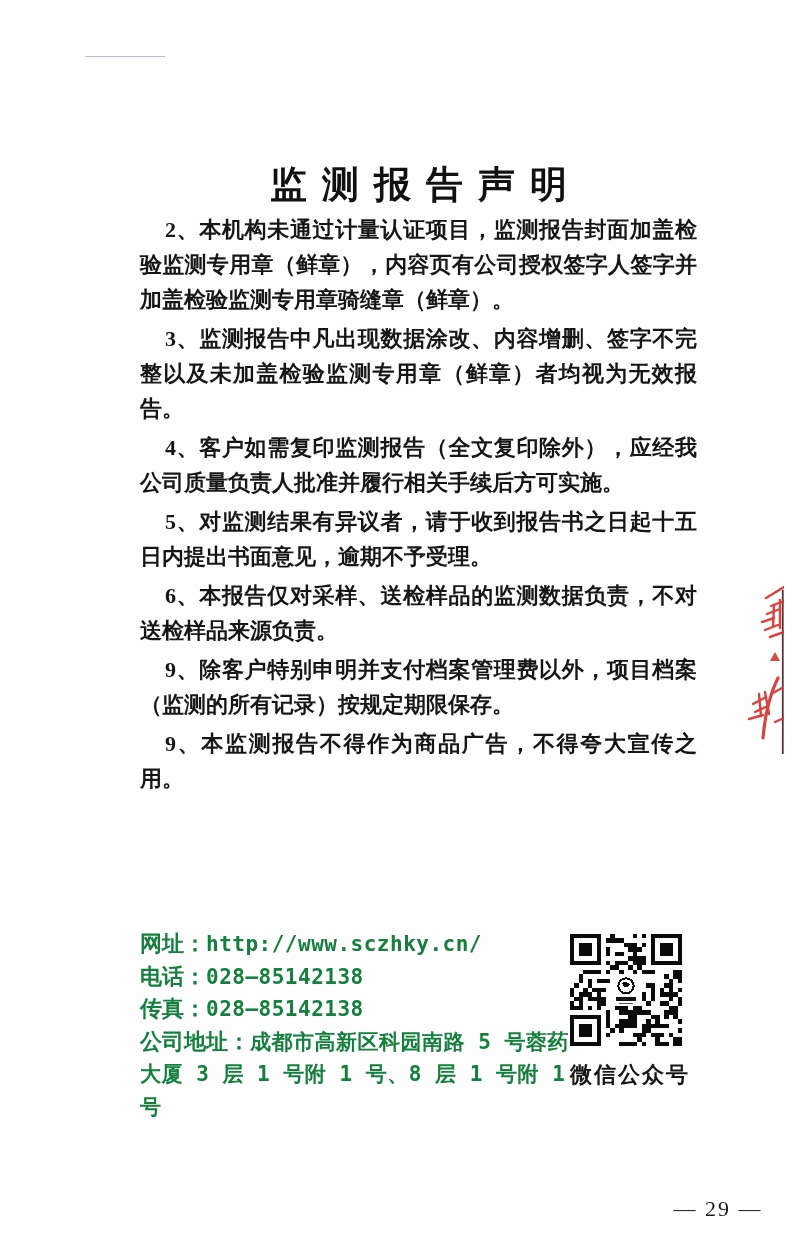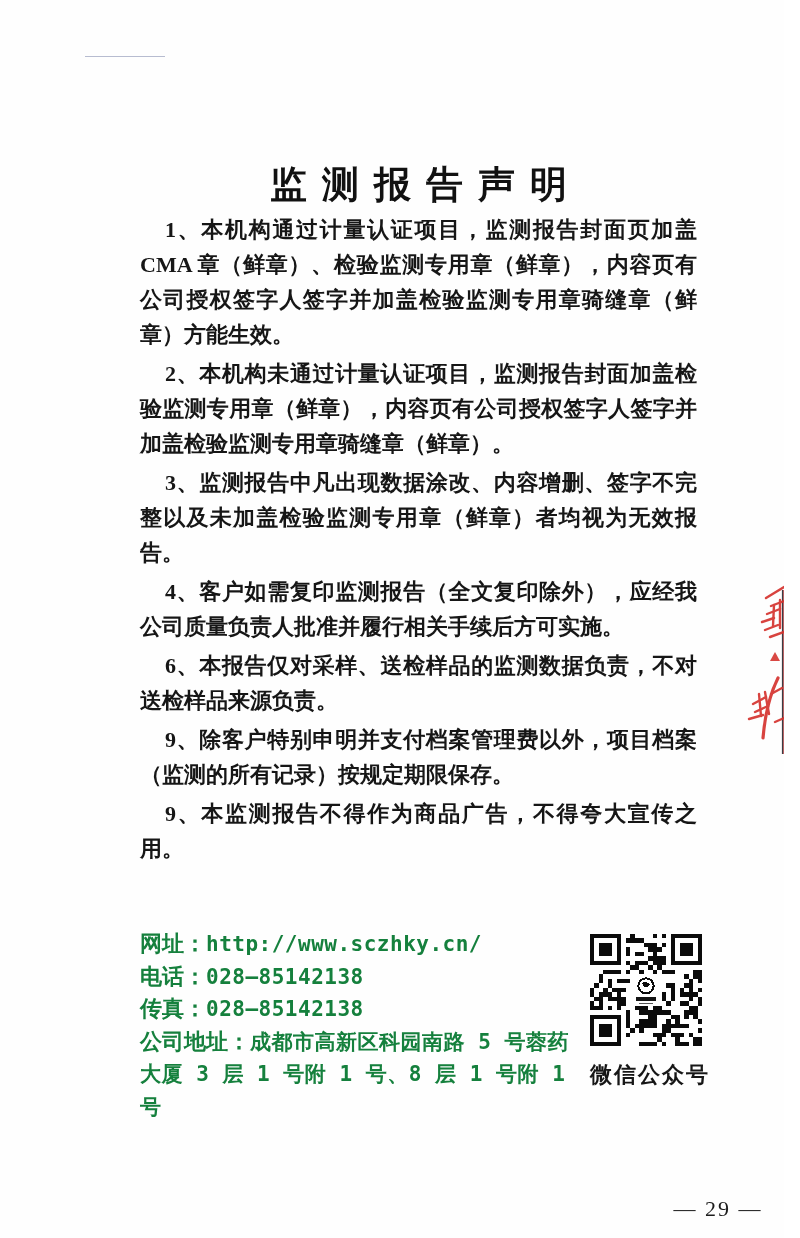--- a/index.html
+++ b/index.html
@@ -57,21 +57,21 @@
     color: #15803d;
   }
   .contact p { margin: 0; }
   .contact .contact-value {
     font-family: "DejaVu Sans Mono", "Liberation Mono", monospace;
     font-size: 21px;
     letter-spacing: 0.5px;
   }
   .qr-block {
     position: absolute;
-    left: 590px; top: 933px;
+    left: 570px; top: 933px;
     width: 114px;
     text-align: left;
   }
   .qr-box {
     position: relative;
     width: 112px; height: 114px;
     background: #fff;
   }
   .qr-box svg { display: block; width: 112px; height: 114px; }
   .qr-caption {
@@ -104,28 +104,28 @@
 <body>
 
 <div class="page">
 
   <div class="scan-line"></div>
 
   <h1 class="title">监测报告声明</h1>
 
   <div class="paragraphs">
 
-      <p>1、本机构通过计量认证项目，监测报告封面页加盖 CMA 章（鲜章）、检验监测专用章（鲜章），内容页有公司授权签字人签字并加盖检验监测专用章骑缝章（鲜章）方能生效。</p>
 
       <p>2、本机构未通过计量认证项目，监测报告封面加盖检验监测专用章（鲜章），内容页有公司授权签字人签字并加盖检验监测专用章骑缝章（鲜章）。</p>
 
       <p>3、监测报告中凡出现数据涂改、内容增删、签字不完整以及未加盖检验监测专用章（鲜章）者均视为无效报告。</p>
 
       <p>4、客户如需复印监测报告（全文复印除外），应经我公司质量负责人批准并履行相关手续后方可实施。</p>
 
+      <p>5、对监测结果有异议者，请于收到报告书之日起十五日内提出书面意见，逾期不予受理。</p>
 
       <p>6、本报告仅对采样、送检样品的监测数据负责，不对送检样品来源负责。</p>
 
 
       <p>9、除客户特别申明并支付档案管理费以外，项目档案（监测的所有记录）按规定期限保存。</p>
 
       <p>9、本监测报告不得作为商品广告，不得夸大宣传之用。</p>
     </div>
 
   <div class="contact">

